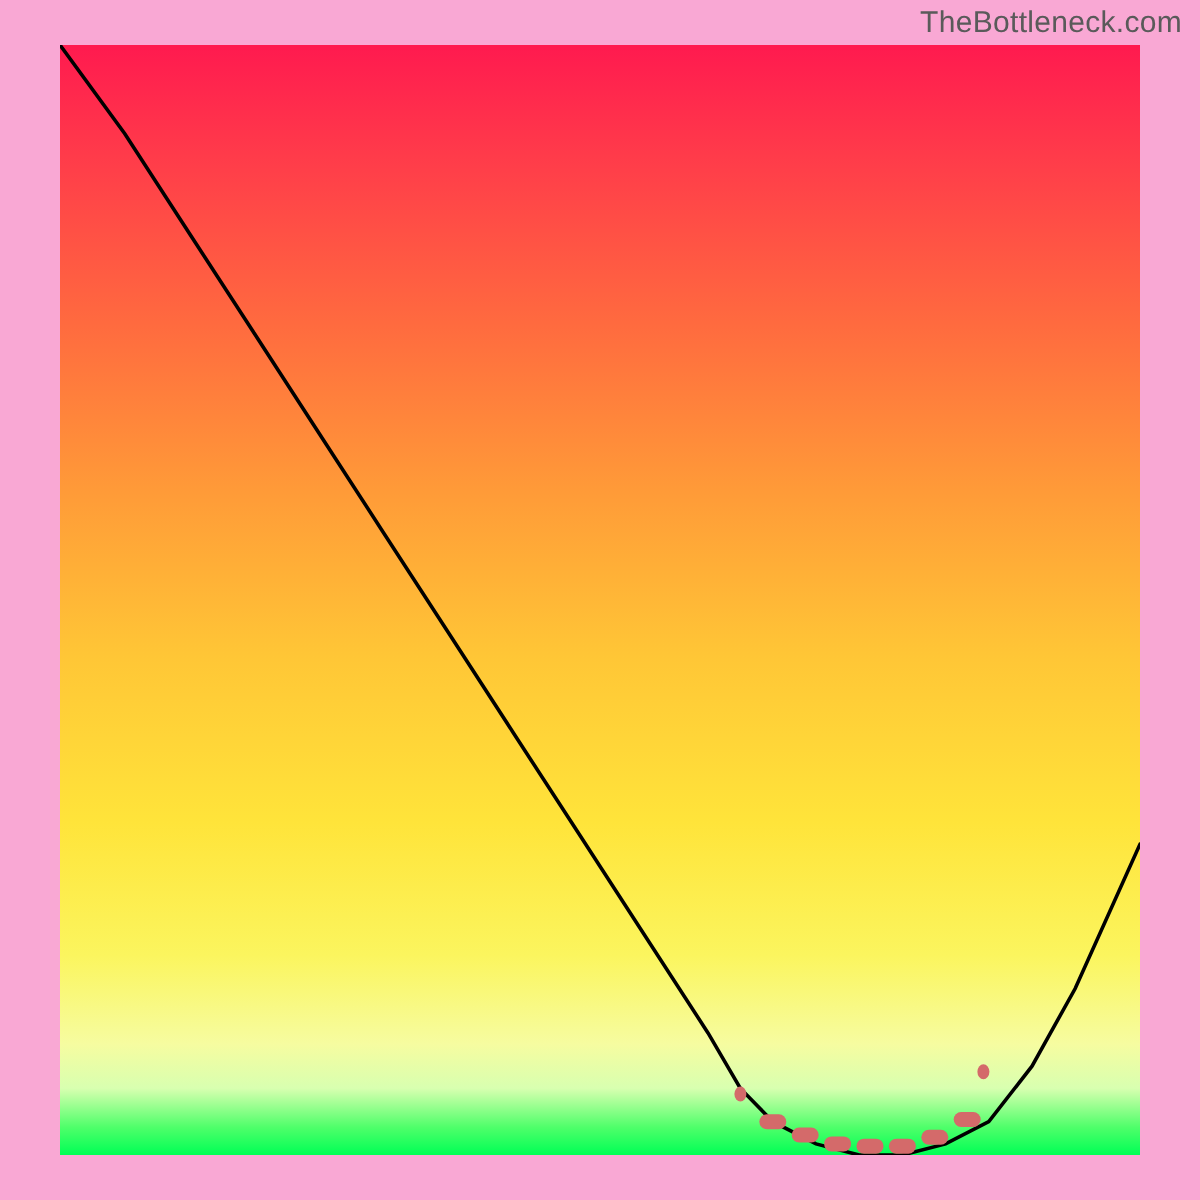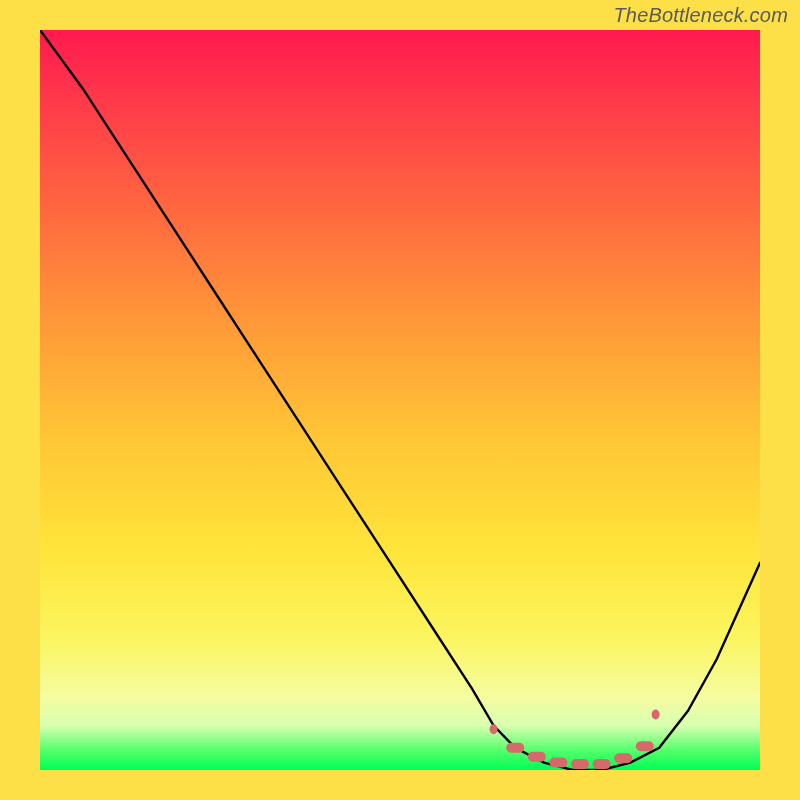--- a/index.html
+++ b/index.html
@@ -10,22 +10,21 @@
     background: #000;
     overflow: hidden;
     font-family: Arial, Helvetica, sans-serif;
   }
   .frame {
     position: absolute;
     left: 0;
     top: 0;
     width: 800px;
     height: 800px;
-    background: #fde047;
-    font-style: italic;
+    background: #f9a8d4;
   }
   .plot {
     position: absolute;
     left: 40px;
     top: 30px;
     width: 720px;
     height: 740px;
     background: linear-gradient(
       to bottom,
       #ff1a4f 0%,

